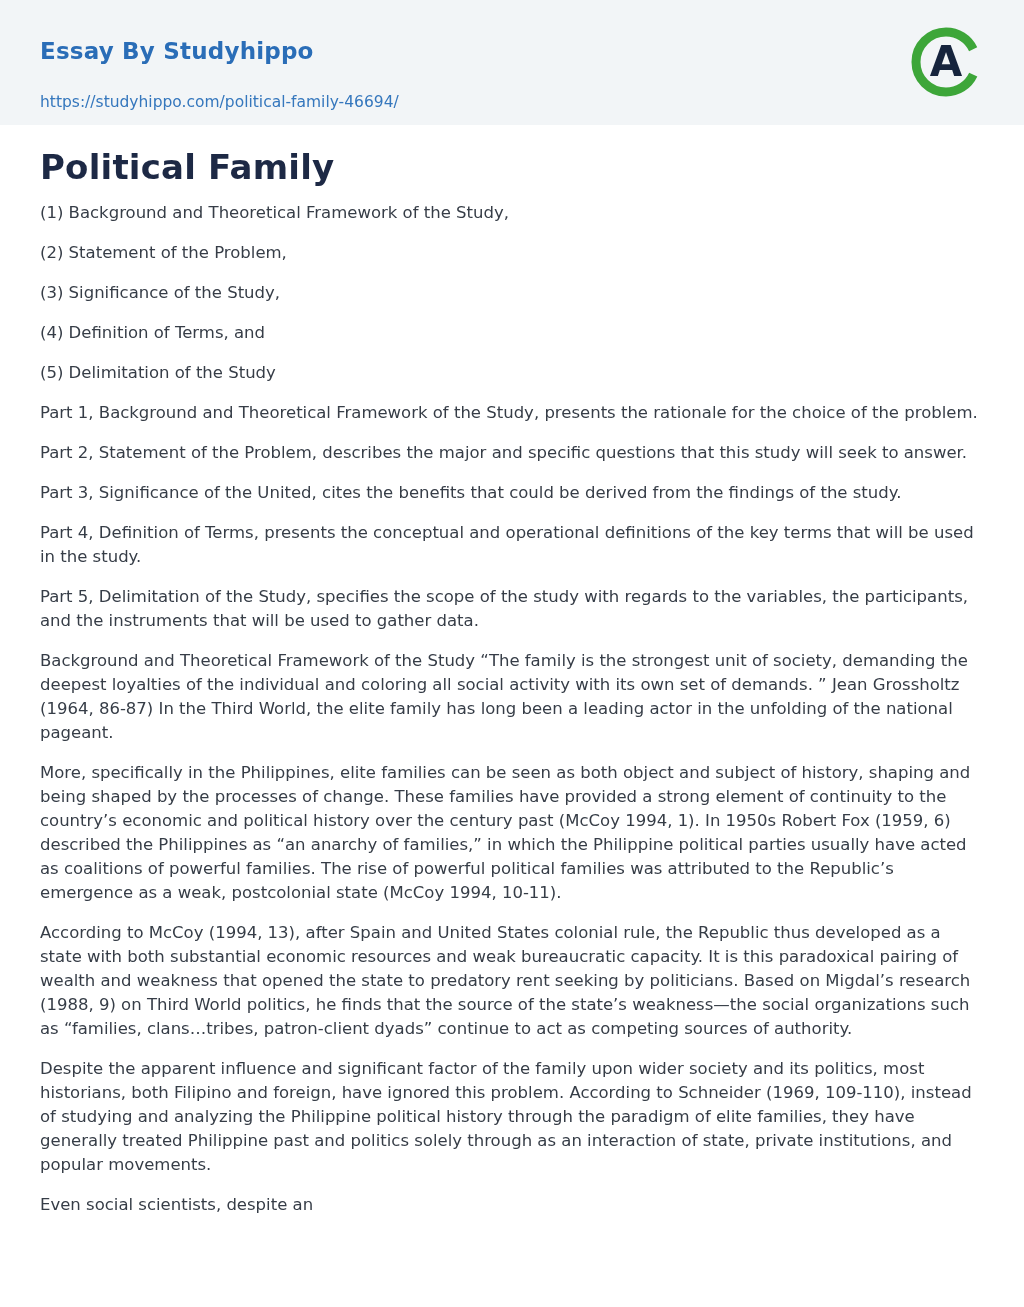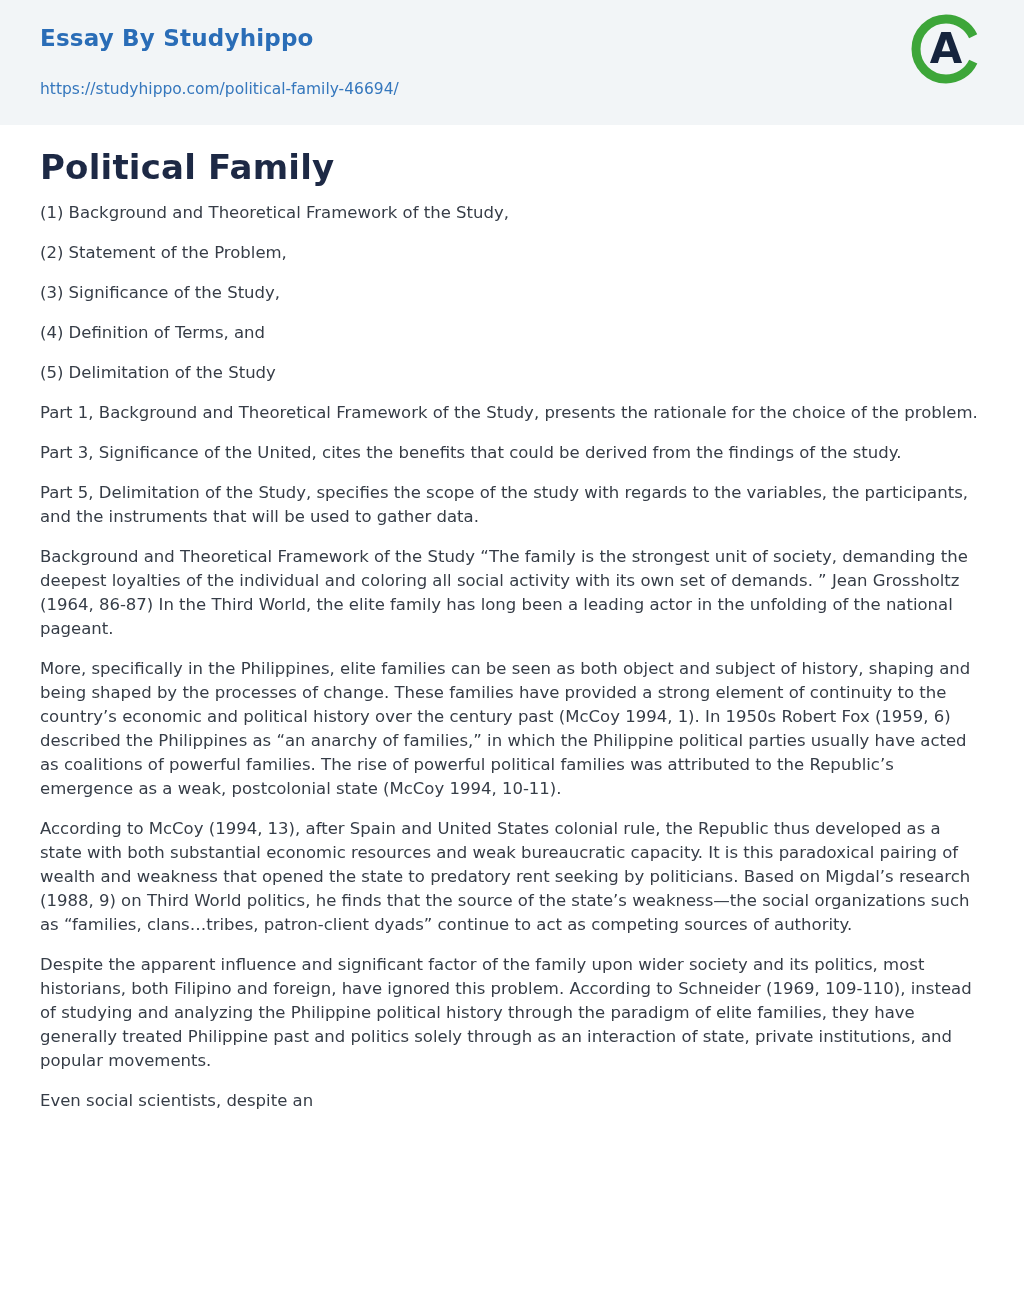--- a/index.html
+++ b/index.html
@@ -10,21 +10,21 @@
   }
   .page {
     width: 1024px;
     height: 1307px;
     background: #ffffff;
     overflow: hidden;
   }
   .header {
     background: #f2f5f7;
     height: 125px;
-    padding: 19px 40px 0 40px;
+    padding: 32px 40px 0 40px;
     display: flex;
     justify-content: space-between;
     align-items: flex-start;
   }
   .brand {
     color: #2a6db7;
     font-size: 23px;
     font-weight: 700;
     letter-spacing: 0.2px;
     margin-top: 6px;
@@ -88,23 +88,25 @@
         <p class="para">(2) Statement of the Problem,</p>
 
         <p class="para">(3) Significance of the Study,</p>
 
         <p class="para">(4) Definition of Terms, and</p>
 
         <p class="para">(5) Delimitation of the Study</p>
 
         <p class="para">Part 1, Background and Theoretical Framework of the Study, presents the rationale for the choice of the problem.</p>
 
+        <p class="para">Part 2, Statement of the Problem, describes the major and specific questions that this study will seek to answer.</p>
 
         <p class="para">Part 3, Significance of the United, cites the benefits that could be derived from the findings of the study.</p>
 
+        <p class="para">Part 4, Definition of Terms, presents the conceptual and operational definitions of the key terms that will be used in the study.</p>
 
         <p class="para">Part 5, Delimitation of the Study, specifies the scope of the study with regards to the variables, the participants, and the instruments that will be used to gather data.</p>
 
         <p class="para">Background and Theoretical Framework of the Study “The family is the strongest unit of society, demanding the deepest loyalties of the individual and coloring all social activity with its own set of demands. ” Jean Grossholtz (1964, 86-87) In the Third World, the elite family has long been a leading actor in the unfolding of the national pageant.</p>
 
         <p class="para">More, specifically in the Philippines, elite families can be seen as both object and subject of history, shaping and being shaped by the processes of change. These families have provided a strong element of continuity to the country’s economic and political history over the century past (McCoy 1994, 1). In 1950s Robert Fox (1959, 6) described the Philippines as “an anarchy of families,” in which the Philippine political parties usually have acted as coalitions of powerful families. The rise of powerful political families was attributed to the Republic’s emergence as a weak, postcolonial state (McCoy 1994, 10-11).</p>
 
         <p class="para">According to McCoy (1994, 13), after Spain and United States colonial rule, the Republic thus developed as a state with both substantial economic resources and weak bureaucratic capacity. It is this paradoxical pairing of wealth and weakness that opened the state to predatory rent seeking by politicians. Based on Migdal’s research (1988, 9) on Third World politics, he finds that the source of the state’s weakness—the social organizations such as “families, clans…tribes, patron-client dyads” continue to act as competing sources of authority.</p>
 
         <p class="para">Despite the apparent influence and significant factor of the family upon wider society and its politics, most historians, both Filipino and foreign, have ignored this problem. According to Schneider (1969, 109-110), instead of studying and analyzing the Philippine political history through the paradigm of elite families, they have generally treated Philippine past and politics solely through as an interaction of state, private institutions, and popular movements.</p>

